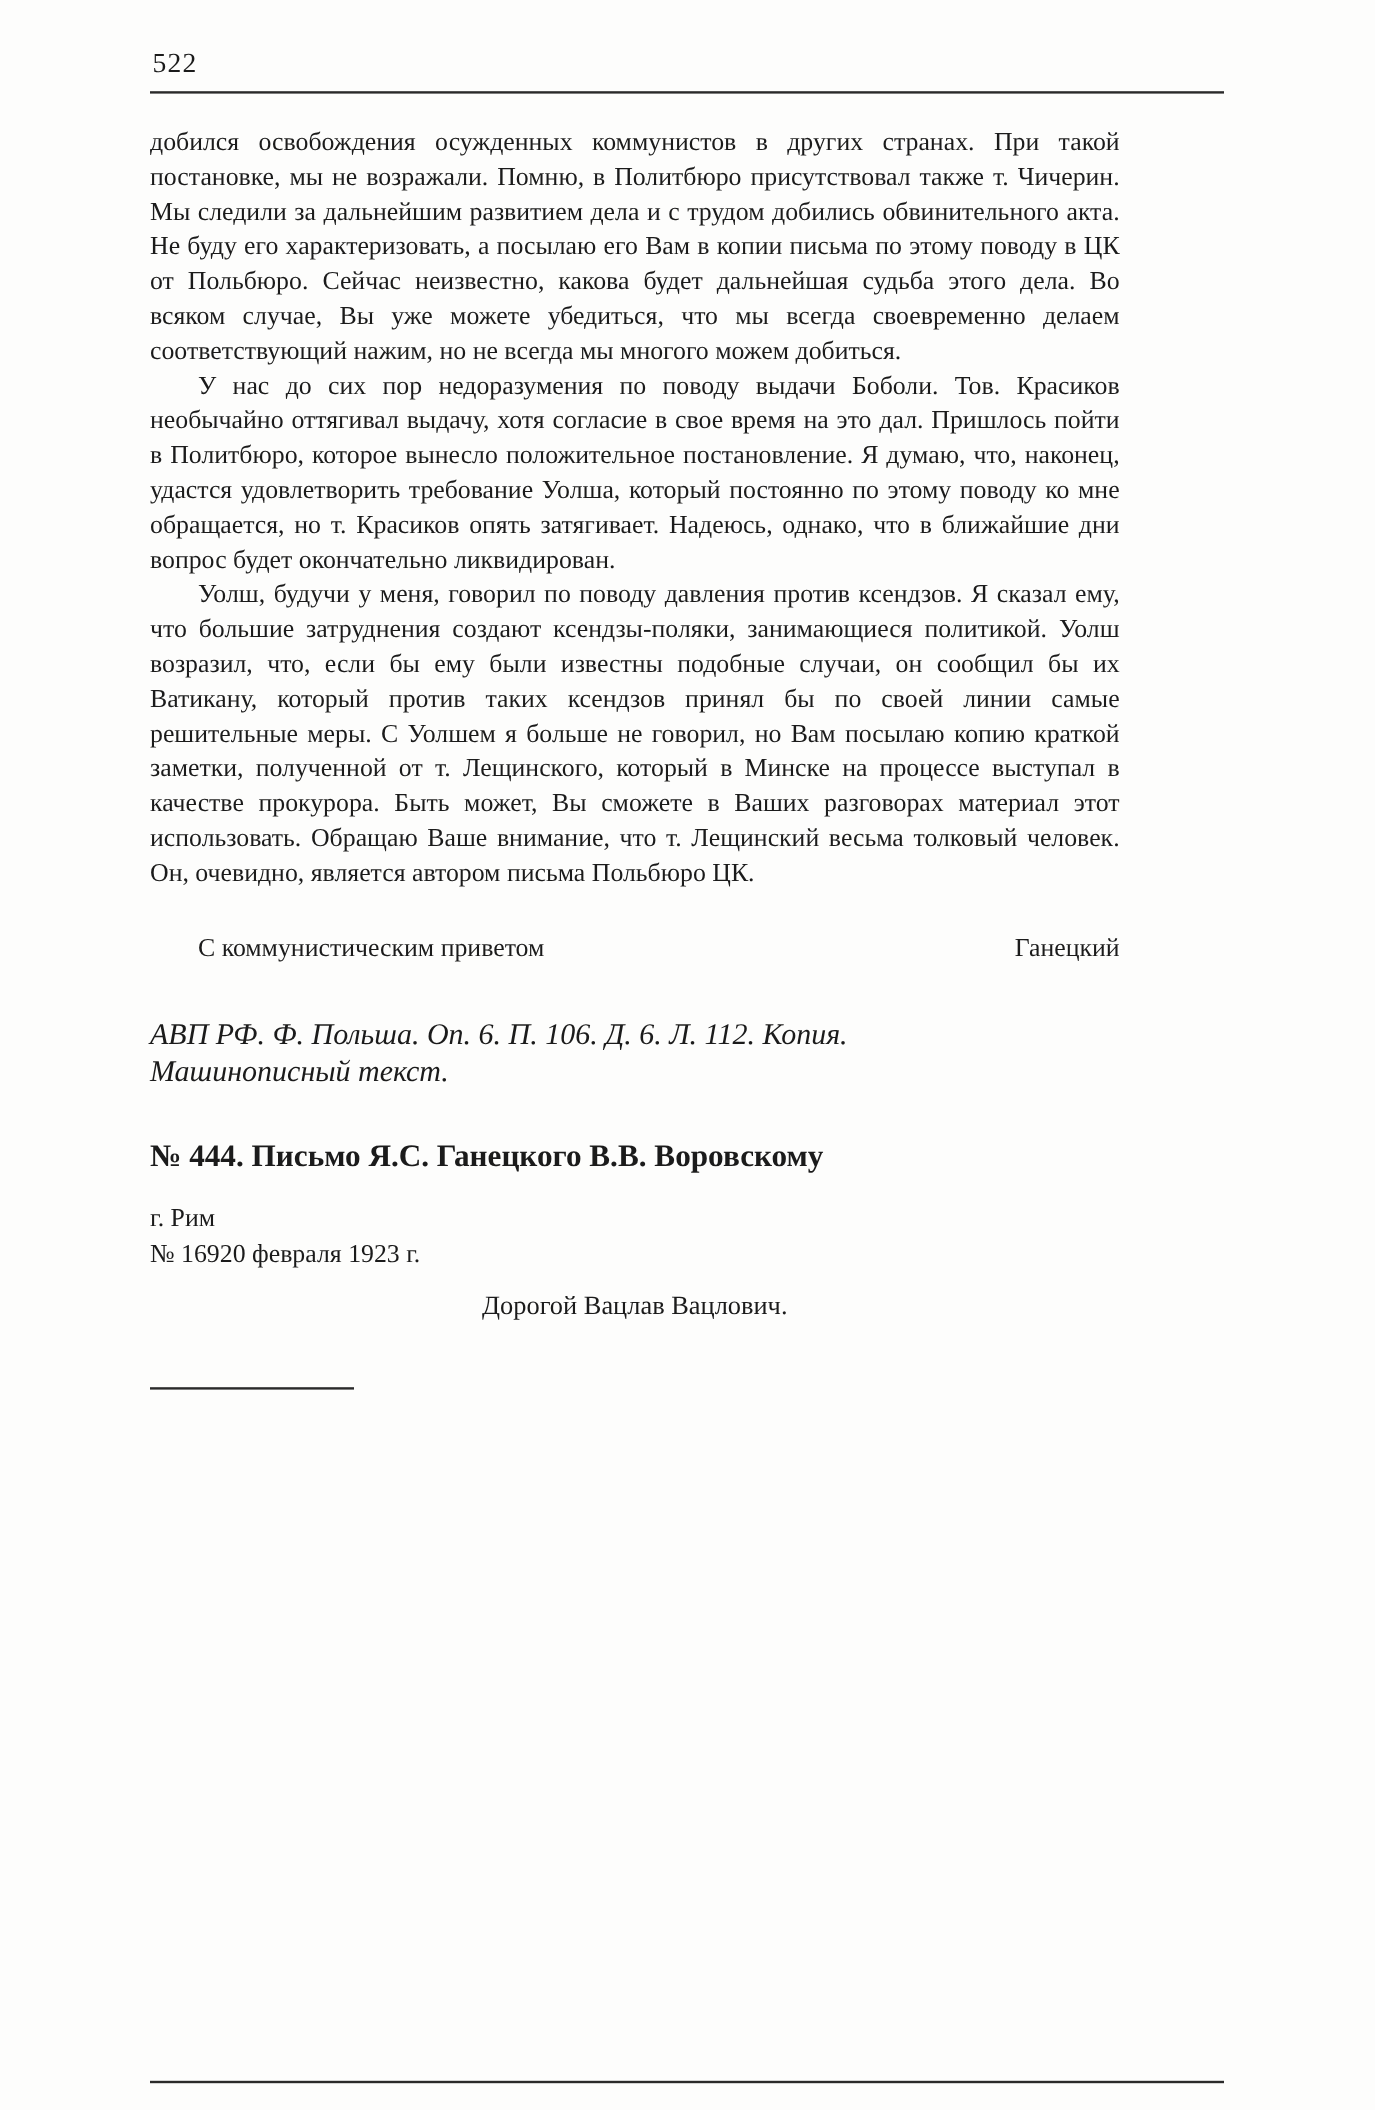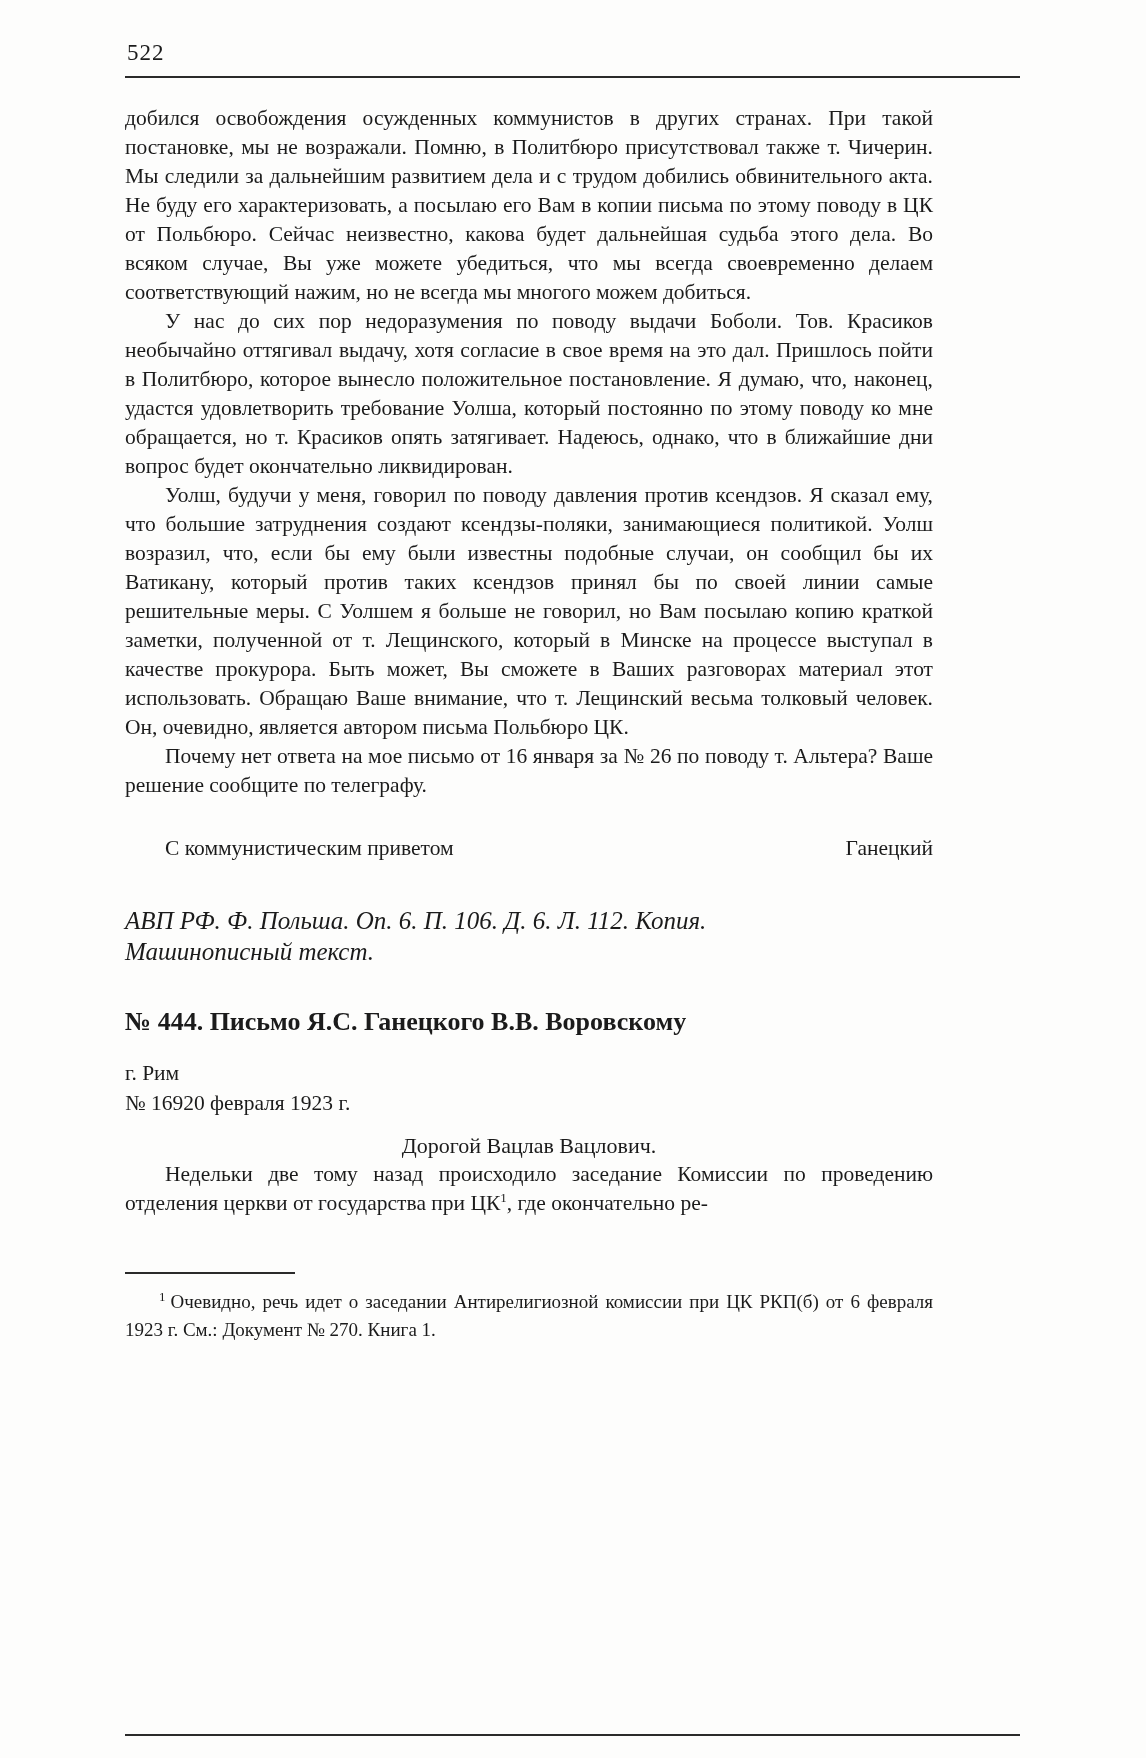--- a/index.html
+++ b/index.html
@@ -36,21 +36,20 @@
 
 <div class="page">
   <div class="content">
     <div class="page-number">522</div>
     <div class="rule top-rule"></div>
 
     <div class="text-col">
       <p class="body">добился освобождения осужденных коммунистов в других странах. При такой постановке, мы не возражали. Помню, в Политбюро присутствовал также т. Чичерин. Мы следили за дальнейшим развитием дела и с трудом добились обвинительного акта. Не буду его характеризовать, а посылаю его Вам в копии письма по этому поводу в ЦК от Польбюро. Сейчас неизвестно, какова будет дальнейшая судьба этого дела. Во всяком случае, Вы уже можете убедиться, что мы всегда своевременно делаем соответствующий нажим, но не всегда мы многого можем добиться.</p>
       <p class="body indent">У нас до сих пор недоразумения по поводу выдачи Боболи. Тов. Красиков необычайно оттягивал выдачу, хотя согласие в свое время на это дал. Пришлось пойти в Политбюро, которое вынесло положительное постановление. Я думаю, что, наконец, удастся удовлетворить требование Уолша, который постоянно по этому поводу ко мне обращается, но т. Красиков опять затягивает. Надеюсь, однако, что в ближайшие дни вопрос будет окончательно ликвидирован.</p>
       <p class="body indent">Уолш, будучи у меня, говорил по поводу давления против ксендзов. Я сказал ему, что большие затруднения создают ксендзы-поляки, занимающиеся политикой. Уолш возразил, что, если бы ему были известны подобные случаи, он сообщил бы их Ватикану, который против таких ксендзов принял бы по своей линии самые решительные меры. С Уолшем я больше не говорил, но Вам посылаю копию краткой заметки, полученной от т. Лещинского, который в Минске на процессе выступал в качестве прокурора. Быть может, Вы сможете в Ваших разговорах материал этот использовать. Обращаю Ваше внимание, что т. Лещинский весьма толковый человек. Он, очевидно, является автором письма Польбюро ЦК.</p>
-      <p class="body indent">Почему нет ответа на мое письмо от 16 января за № 26 по поводу т. Альтера? Ваше решение сообщите по телеграфу.</p>
 
       <div class="signoff-row">
         <span class="signoff-label">С коммунистическим приветом</span>
         <span>Ганецкий</span>
       </div>
 
       <div class="source">
         <div>АВП РФ. Ф. Польша. Оп. 6. П. 106. Д. 6. Л. 112. Копия.</div>
         <div>Машинописный текст.</div>
       </div>
@@ -58,23 +57,21 @@
       <div class="doc-heading">№ 444. Письмо Я.С. Ганецкого В.В. Воровскому</div>
       <div class="place-line">г. Рим</div>
 
       <div class="numdate-row">
         <span>№ 169</span>
         <span>20 февраля 1923 г.</span>
       </div>
 
       <div class="salutation">Дорогой Вацлав Вацлович.</div>
 
-      <p class="body indent body-after"><span>Недельки две тому назад происходило заседание Комиссии по проведению отделения церкви от государства при ЦК</span><sup class="fn">1</sup><span>, где окончательно ре-</span></p>
 
       <div class="footnote-block">
         <div class="fn-sep"></div>
-        <div class="footnote"><sup class="fn fn-lead">1</sup><span>Очевидно, речь идет о заседании Антирелигиозной комиссии при ЦК РКП(б) от 6 февраля 1923 г. См.: Документ № 270. Книга 1.</span></div>
       </div>
     </div>
   </div>
 
   <div class="rule bottom-rule"></div>
 </div>
 
 </body></html>

